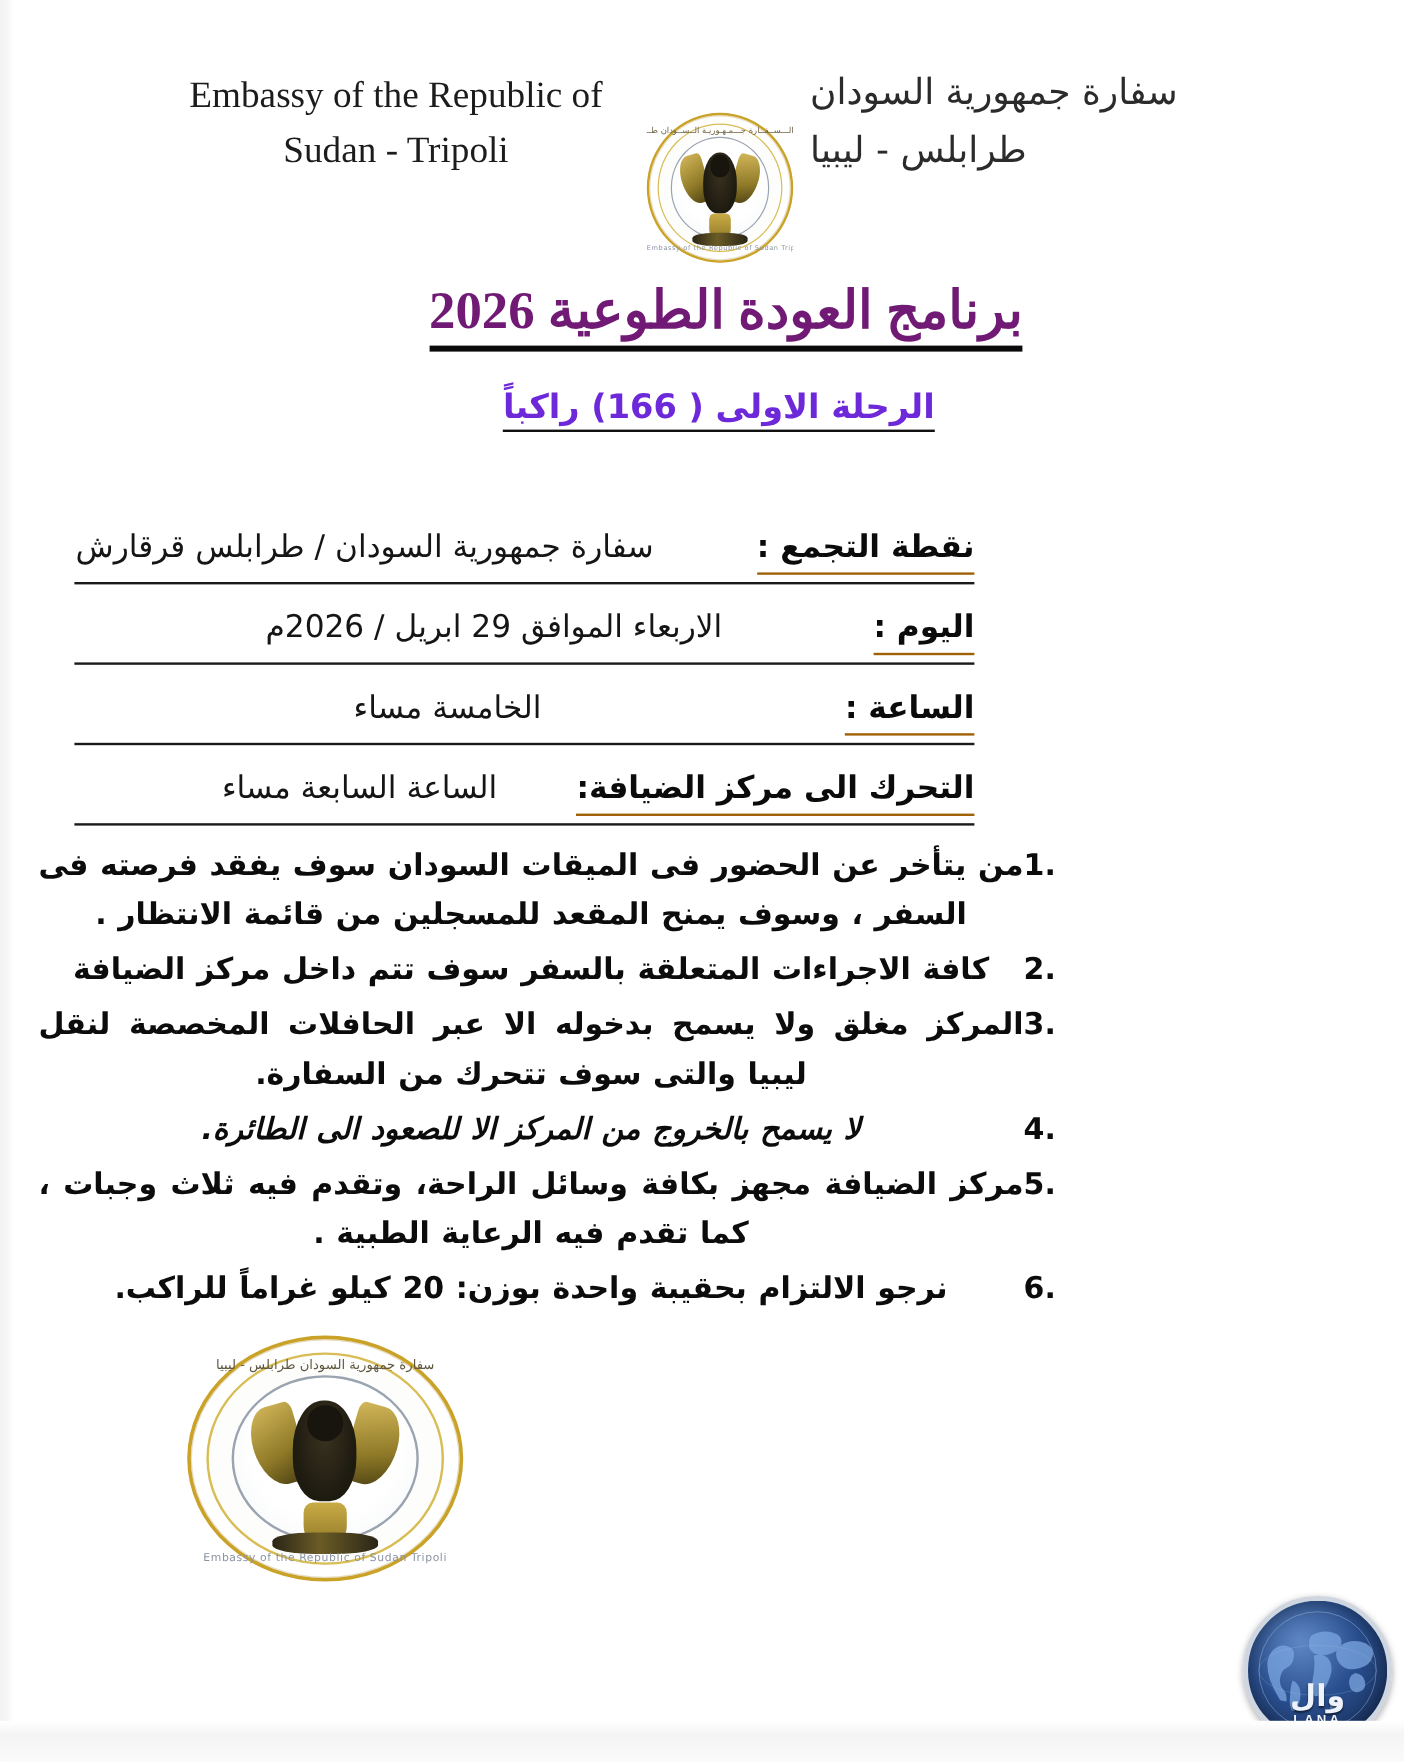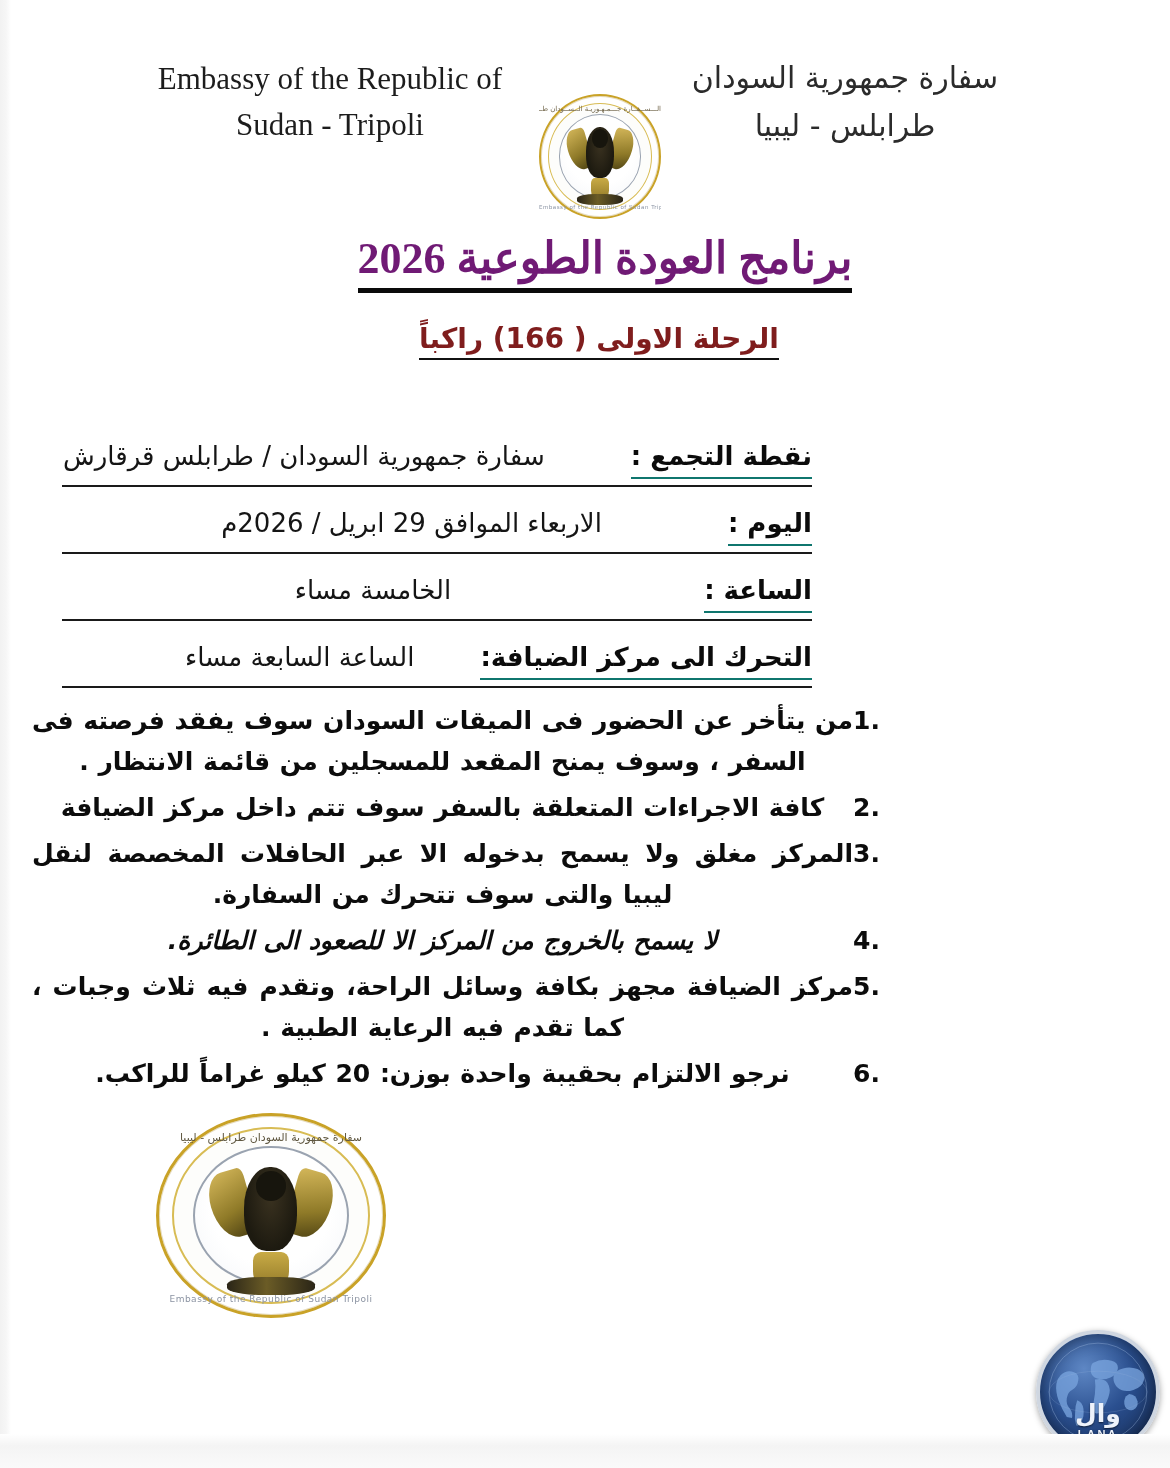--- a/index.html
+++ b/index.html
@@ -36,21 +36,21 @@
   .hdr-en {
     position: absolute; left: 120px; top: 8px; width: 420px;
     text-align: center;
     font-family: "Liberation Serif", serif;
     font-size: 31px;
     line-height: 46px;
     color: #1c1c1c;
   }
   .hdr-ar {
     position: absolute; right: 155px; top: 6px; width: 340px;
-    text-align: center;
+    text-align: left;
     direction: rtl;
     font-family: "DejaVu Sans", sans-serif;
     font-size: 30px;
     line-height: 48px;
     color: #2b2b2b;
     font-weight: 400;
   }
 
   
   .emblem { position: relative; border-radius: 50%; }
@@ -117,42 +117,42 @@
   }
   .doc-title span.u {
     display: inline-block;
     border-bottom: 5px solid #0a0a0a;
     padding-bottom: 4px;
   }
   .doc-subtitle {
     direction: rtl; text-align: center;
     margin-top: 29px;
     font-family: "DejaVu Sans", sans-serif;
-    font-size: 28px; font-weight: bold; color: #7f1d1d; padding-left: 28px;
+    font-size: 28px; font-weight: bold; color: #6d28d9; padding-left: 28px;
   }
   .doc-subtitle span.u {
     display: inline-block;
     border-bottom: 2.5px solid #111;
     padding-bottom: 3px;
   }
 
   
   .info { position: absolute; right: 235px; top: 436px; width: 750px; direction: rtl; }
   .info-row {
     position: relative;
     height: 51px;
     border-bottom: 2.5px solid #1a1a1a;
     display: flex;
     align-items: baseline;
     font-family: "DejaVu Sans", sans-serif;
   }
   .info-row .lbl {
     font-size: 26px; font-weight: bold; color: #0b0b0b;
     white-space: nowrap;
-    border-bottom: 2px solid #0f766e;
+    border-bottom: 2px solid #a16207;
     padding-bottom: 1px;
     line-height: 40px;
   }
   .info-row .val {
     font-size: 26px; font-weight: 400; color: #151515;
     white-space: nowrap;
     line-height: 40px;
   }
   .info-row.r1 .val { margin-right: 86px; }
   .info-row.r2 .val { margin-right: 126px; }

